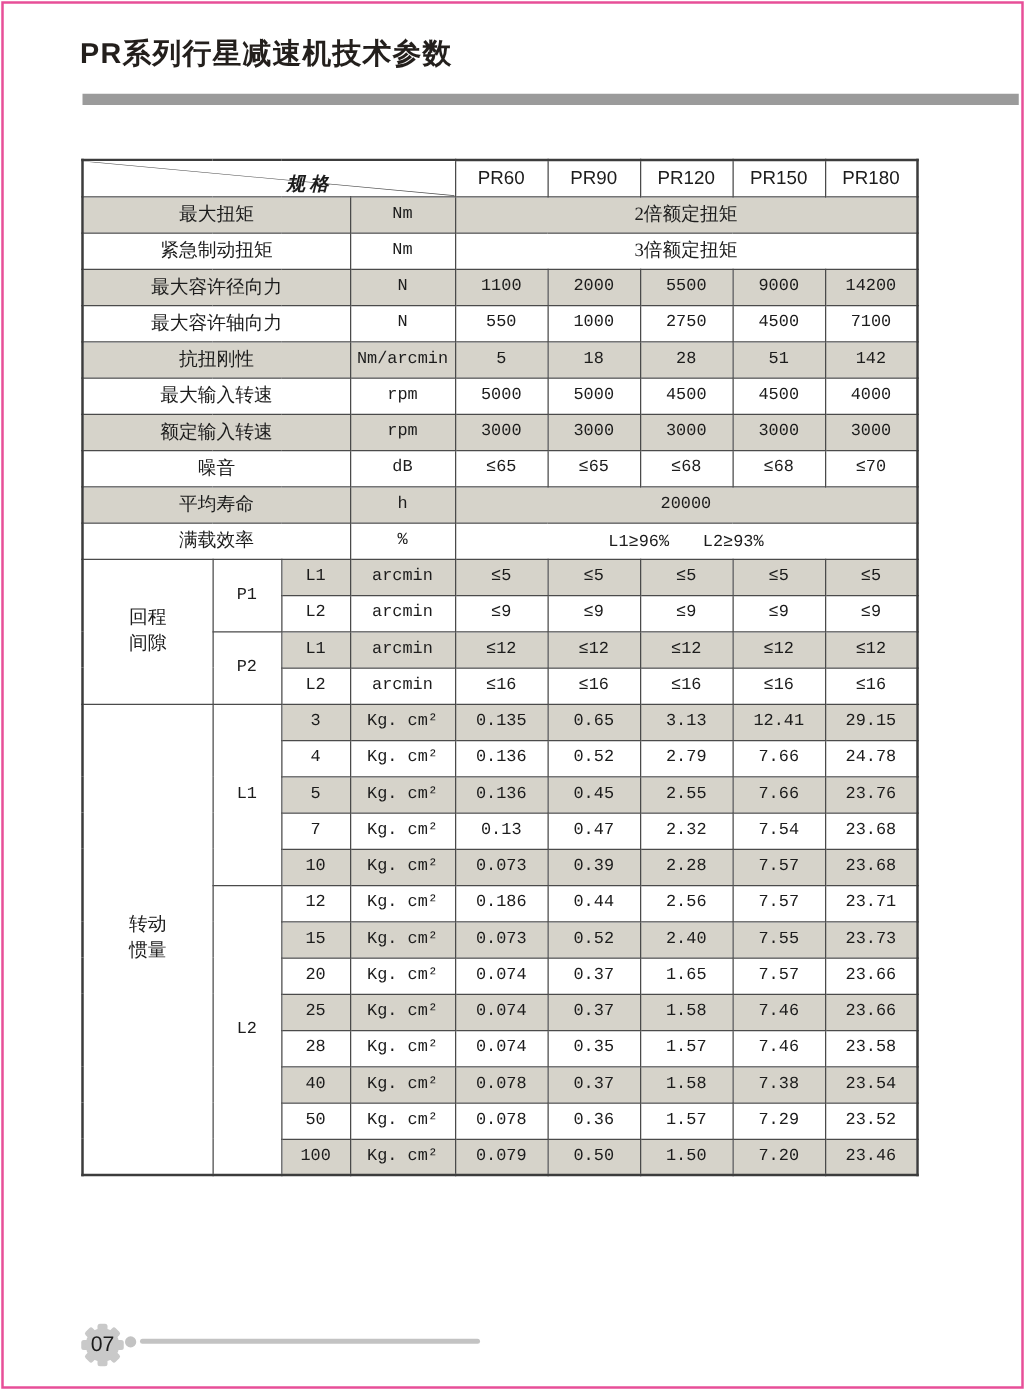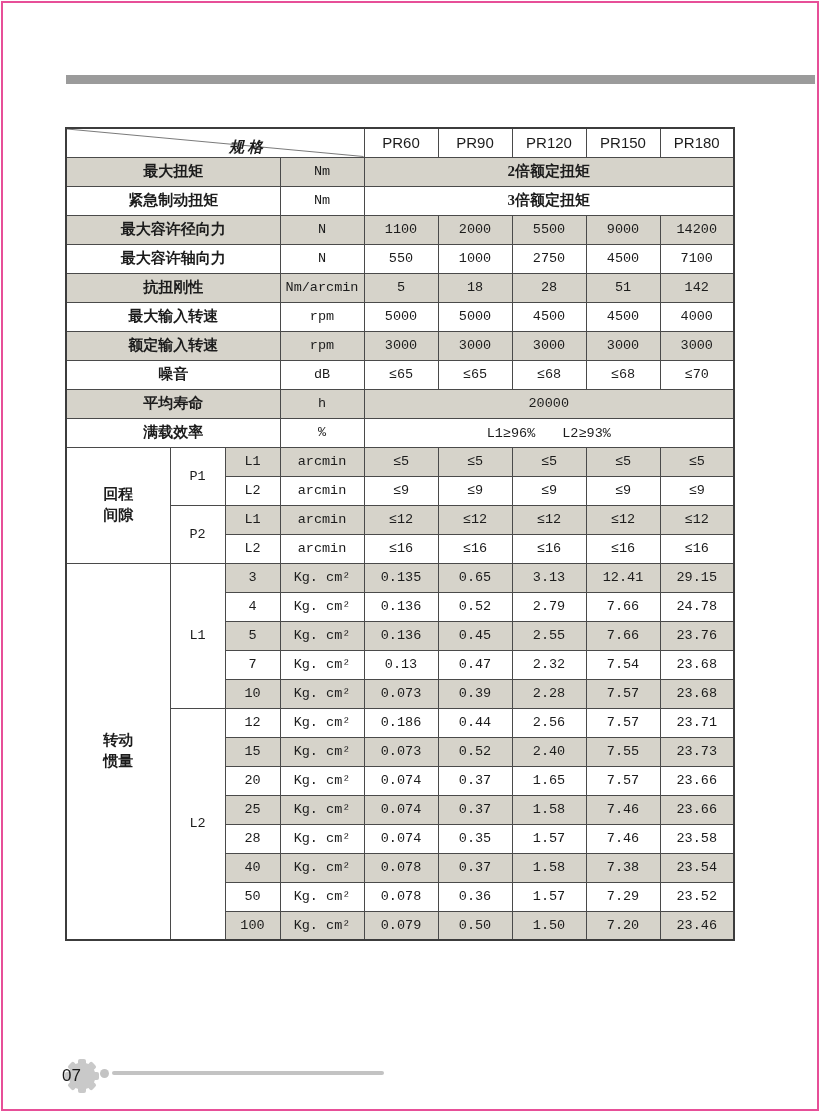--- a/index.html
+++ b/index.html
@@ -13,42 +13,43 @@
 
   table.spec{position:absolute;left:65px;top:127px;width:670px;
              border-collapse:collapse;table-layout:fixed;border:2px solid #3c3c3c;}
   table.spec td{border:1px solid #4a4a4a;text-align:center;vertical-align:middle;
                 padding:0;color:#1c1c1c;background:#fff;overflow:hidden;}
   table.spec tr{height:29px;}
   tr.hdr{height:58px;}
   tr.shade td{background:#d6d3ca;}
   td.white{background:#fff !important;}
 
-  .cn{font-family:"Liberation Serif",serif;font-size:15px;font-weight:bold;}
+  .cn{font-family:"Liberation Serif",serif;font-size:15px;}
   .mono{font-family:"Liberation Mono",monospace;font-size:13.5px;}
   .col-head{font-family:Liberation Sans, sans-serif;font-size:15px;color:#141414;}
 
   td.diag{position:relative;padding:0;}
   td.diag svg{position:absolute;left:0;top:0;width:100%;height:100%;display:block;}
   .diag-top{position:absolute;left:162px;top:9px;font-weight:bold;font-style:italic;}
 
   .two-line div{line-height:21px;}
 
   .footer-dot{position:absolute;left:100px;top:1069px;width:9px;height:9px;border-radius:50%;background:#c3c3c3;}
   .footer-rule{position:absolute;left:112px;top:1071px;width:272px;height:4px;border-radius:2px;background:#c3c3c3;}
   .gear-wrap{position:absolute;left:62px;top:1056px;width:40px;height:40px;}
-  .page-num{position:absolute;left:62px;top:1066px;width:40px;
+  .page-num{position:absolute;left:62px;top:1066px;width:40px;text-align:center;
             font-size:17px;color:#1a1a1a;font-family:"Liberation Sans",sans-serif;}
 </style>
 </head>
 <body>
 
 <div class="page">
   <div class="frame"></div>
 
+  <div class="title">PR系列行星减速机技术参数</div>
   <div class="title-bar"></div>
 
   <table class="spec">
     <colgroup>
       <col style="width:104px">
         <col style="width:55px">
         <col style="width:55px">
         <col style="width:84px">
       <col>
         <col>

